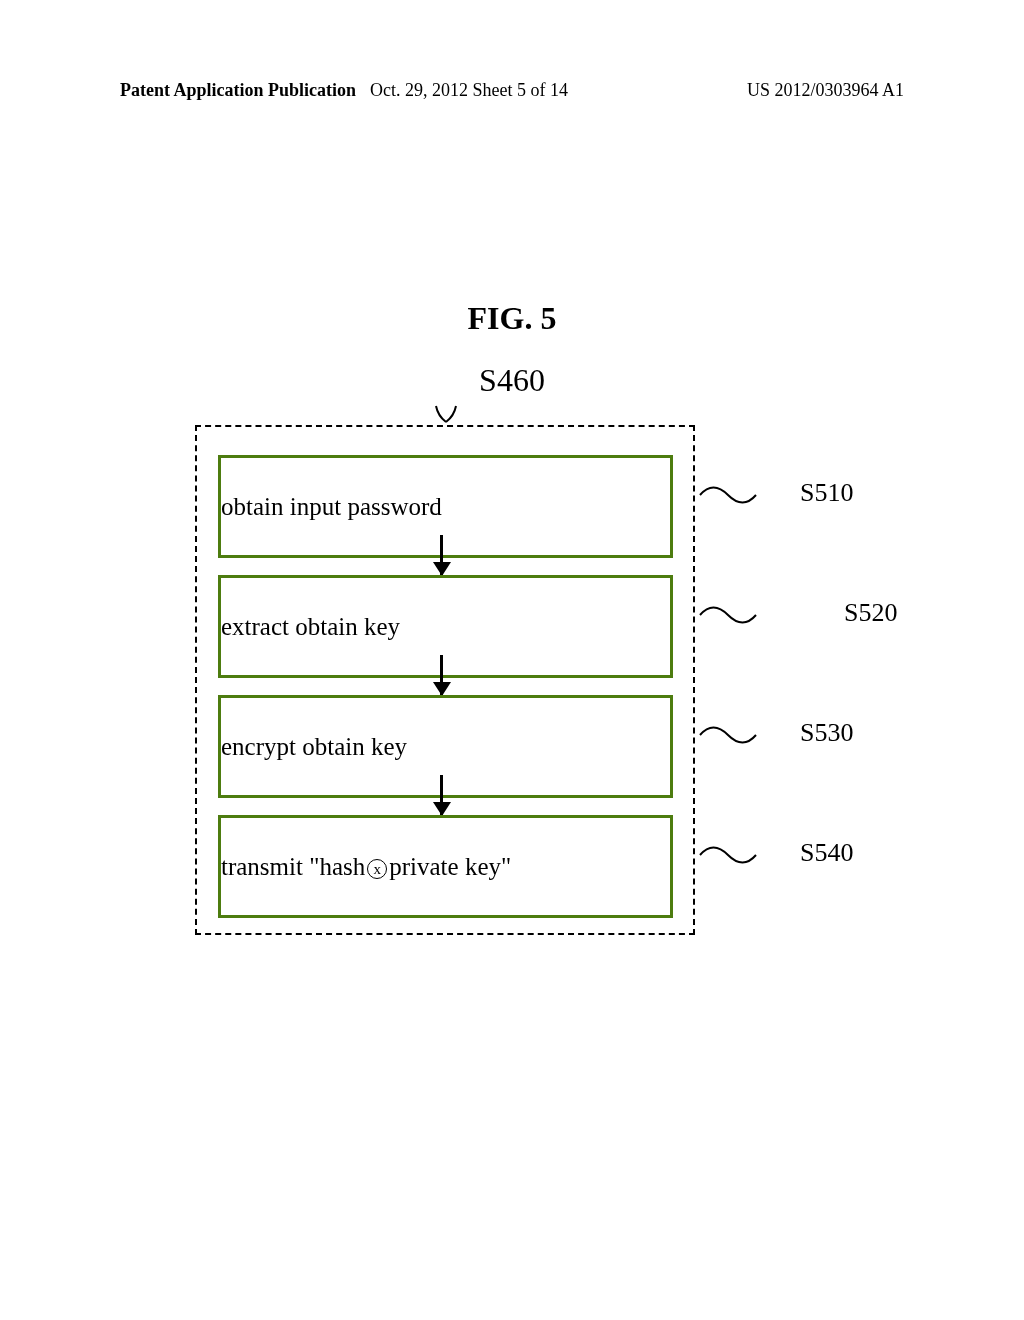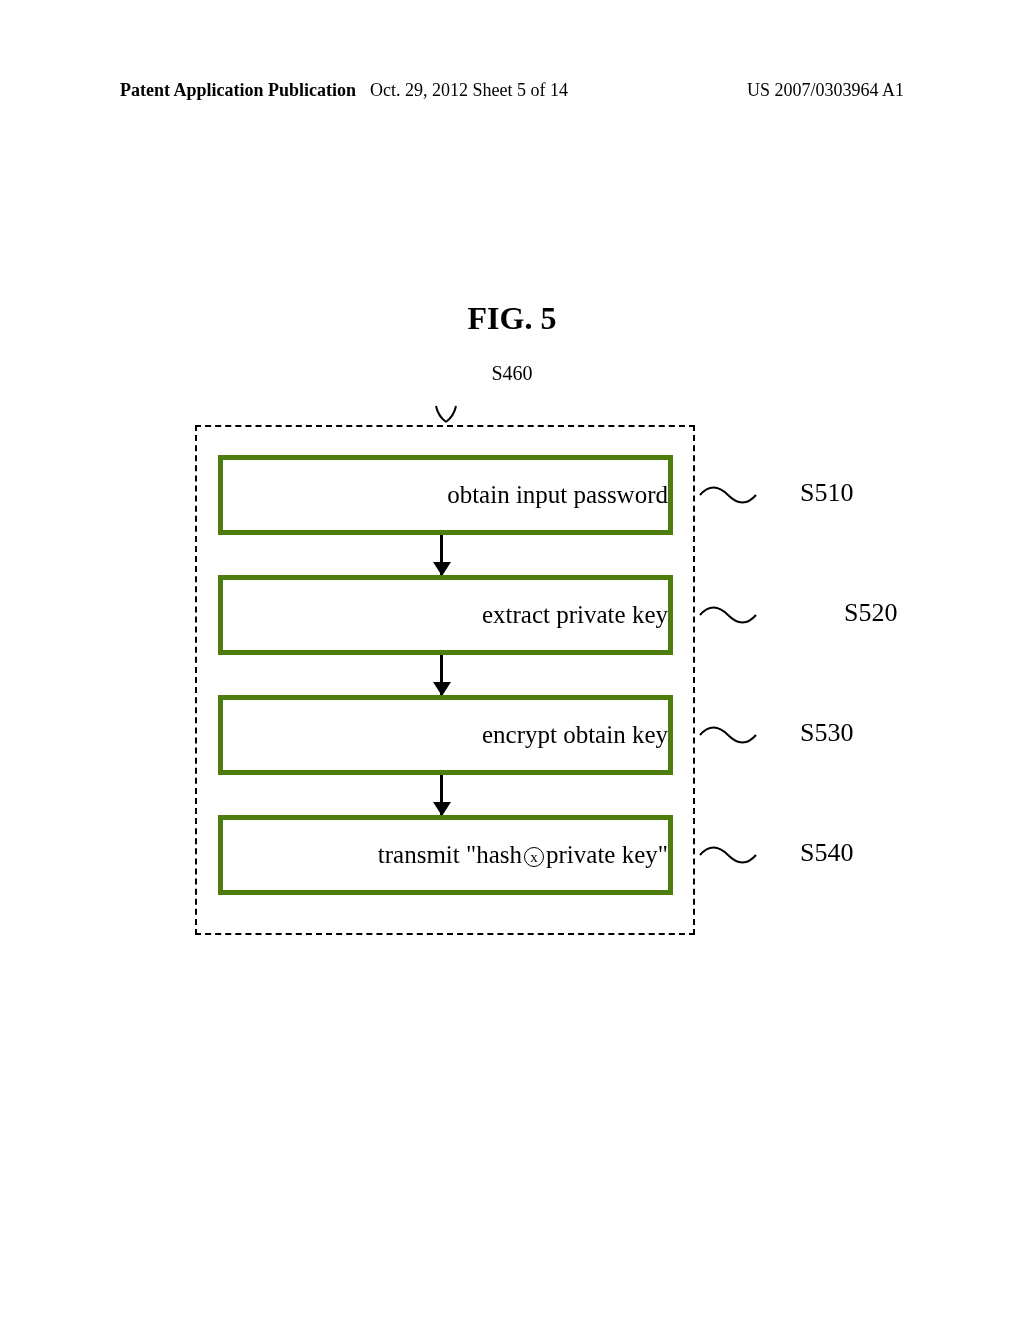--- a/index.html
+++ b/index.html
@@ -41,21 +41,21 @@
       left: 50%;
       transform: translateX(-50%);
       font-weight: bold;
       font-size: 32px;
     }
     .container-label {
       position: absolute;
       top: 362px;
       left: 50%;
       transform: translateX(-50%);
-      font-size: 20px;
+      font-size: 32px;
       font-family: Liberation Serif, serif;
     }
     .container-bracket {
       position: absolute;
       top: 396px;
       left: 430px;
       width: 32px;
       height: 30px;
     }
     .dashed-container {
@@ -63,25 +63,25 @@
       top: 425px;
       left: 195px;
       width: 500px;
       height: 510px;
       border: 2px dashed #000;
     }
     .flow-box {
       position: absolute;
       left: 218px;
       width: 455px;
-      height: 80px;
-      border: 5px solid #4d7c0f;
+      height: 103px;
+      border: 3px solid #4d7c0f;
       display: flex;
       align-items: center;
-      justify-content: flex-end;
+      justify-content: flex-start;
       font-size: 25px;
       background: #fff;
     }
     .box1 { top: 455px; }
     .box2 { top: 575px; }
     .box3 { top: 695px; }
     .box4 { top: 815px; }
     
     .step-label {
       position: absolute;
@@ -138,21 +138,21 @@
       line-height: 18px;
       text-align: center;
     }
   </style>
 </head>
 <body>
 
 <div class="header">
   <div class="header-left">Patent Application Publication</div>
   <div class="header-center">Oct. 29, 2012  Sheet 5 of 14</div>
-  <div class="header-right">US 2007/0303964 A1</div>
+  <div class="header-right">US 2012/0303964 A1</div>
 </div>
 
 <div class="figure-title">FIG. 5</div>
 
 <div class="container-label">S460</div>
 
 <svg class="container-bracket" viewBox="0 0 32 30">
   <path d="M 16 26 Q 8 20 6 10 M 16 26 Q 24 20 26 10" stroke="#000" stroke-width="2" fill="none"></path>
 </svg>
 
@@ -162,21 +162,21 @@
   <span>obtain input password</span>
 </div>
 <div class="step-label label1">S510</div>
 <svg class="connector-curve curve1" viewBox="0 0 60 40">
   <path d="M 2 20 Q 15 5 30 20 Q 45 35 58 20" stroke="#000" stroke-width="2" fill="none"></path>
 </svg>
 
 <div class="arrow arrow1"></div>
 
 <div class="flow-box box2">
-  <span>extract private key</span>
+  <span>extract obtain key</span>
 </div>
 <div class="step-label label2">S520</div>
 <svg class="connector-curve curve2" viewBox="0 0 60 40">
   <path d="M 2 20 Q 15 5 30 20 Q 45 35 58 20" stroke="#000" stroke-width="2" fill="none"></path>
 </svg>
 
 <div class="arrow arrow2"></div>
 
 <div class="flow-box box3">
   <span>encrypt obtain key</span>

